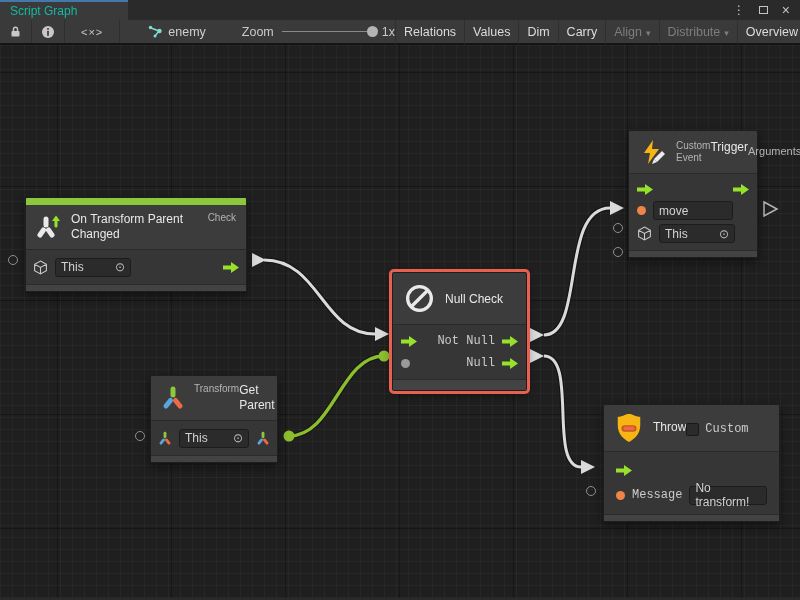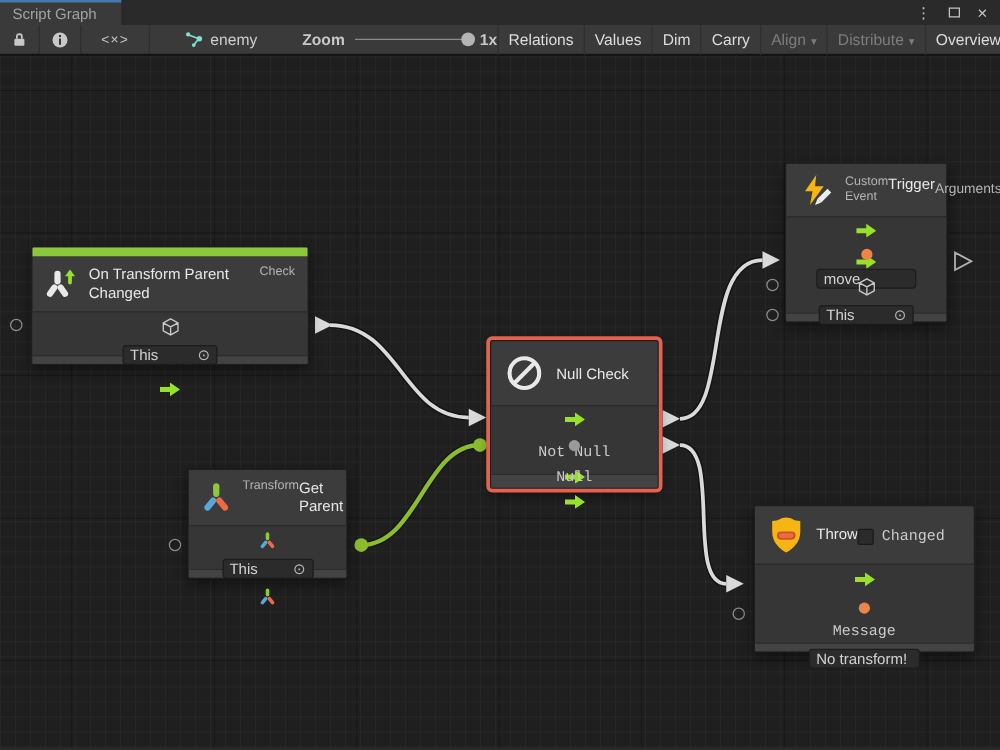--- a/index.html
+++ b/index.html
@@ -8,33 +8,33 @@
     --tab-blue:#4379aa; --icon-yellow:#f6b513; --icon-teal:#7fded0;
     --icon-blue:#58a6dd; --icon-orange:#ed6a45;
   }
   *{margin:0;padding:0;box-sizing:border-box;}
   html,body{background:#151515;}
   body{font-family:"Liberation Sans",sans-serif;-webkit-font-smoothing:antialiased;}
   .window{position:relative;width:800px;height:600px;background:#2a2a2a;overflow:hidden;}
 
   
   .tabbar{position:relative;height:20px;background:#2a2a2a;display:flex;align-items:stretch;}
-  .tab{width:97px;background:#3a3a3a;border-top:2px solid var(--tab-blue);
-       display:flex;align-items:center;padding-left:10px;font-size:12px;color:#a3a3a3;}
+  .tab{width:128px;background:#3a3a3a;border-top:2px solid var(--tab-blue);
+       display:flex;align-items:center;padding-left:10px;font-size:12px;color:#14b8a6;}
   .win-controls{margin-left:auto;display:flex;align-items:center;gap:14px;padding-right:10px;color:#c4c4c4;}
   .win-controls .kebab{font-size:12px;line-height:1;}
   .win-controls .maxbox{width:9px;height:8px;border:1.5px solid #c4c4c4;display:inline-block;}
   .win-controls .closex{font-size:14px;line-height:1;}
 
   
   .toolbar{height:25px;background:#3a3a3a;border-bottom:2px solid #141414;
            display:flex;align-items:stretch;font-size:12.5px;color:#dcdcdc;}
   .tool-btn{display:flex;align-items:center;justify-content:center;padding:0 9px;border-right:1px solid #2f2f2f;}
   .graph-ref{display:flex;align-items:center;gap:5px;padding:0 10px;margin-left:18px;color:#cfcfcf;}
-  .zoom-group{display:flex;align-items:center;gap:8px;margin-left:26px;color:#c9c9c9;font-weight:bold;}
+  .zoom-group{display:flex;align-items:center;gap:8px;margin-left:26px;color:#c9c9c9;}
   .zoom-track{position:relative;width:92px;height:1px;background:#8a8a8a;}
   .zoom-handle{position:absolute;right:-4px;top:-5px;width:11px;height:11px;border-radius:50%;background:#b4b4b4;}
   .menu-btns{margin-left:auto;display:flex;align-items:stretch;}
   .menu-btn{display:flex;align-items:center;gap:4px;padding:12px 8px;border-left:1px solid #2f2f2f;white-space:nowrap;}
   .menu-btn.disabled{color:#7d7d7d;}
   .dd{font-size:9px;position:relative;top:1px;}
   .codeglyph{font-size:11px;letter-spacing:1px;color:#c8c8c8;}
 
   
   .canvas{position:relative;width:800px;height:553px;background-color:#1f1f1f;
@@ -57,21 +57,21 @@
   .node{position:absolute;background:#3c3c3c;border:1px solid #1e1e1e;border-radius:2px;
         box-shadow:0 4px 10px rgba(0,0,0,.45);color:#e2e2e2;font-size:12px;}
   .node.selected{outline:3px solid var(--selection-red);}
   .accent-bar{height:7px;background:var(--accent-green);border-radius:1px 1px 0 0;}
   .nhead{display:flex;align-items:center;gap:9px;padding:7px 10px;}
   .nhead .txt{display:flex;flex-direction:row;line-height:1.25;}
   .cat{font-size:10px;color:#b4b4b4;}
   .ntitle{font-size:12px;color:#e8e8e8;}
   .nbody{background:#363636;border-top:1px solid #2a2a2a;padding:4px 7px;}
   .nfoot{height:7px;background:#434343;border-top:1px solid #2b2b2b;}
-  .prow{display:flex;align-items:center;gap:7px;flex-direction:column;}
+  .prow{display:flex;align-items:center;gap:7px;}
   .field{background:#2b2b2b;border:1px solid #1c1c1c;border-radius:3px;height:19px;
          display:flex;align-items:center;justify-content:space-between;padding:0 5px;
          color:#d2d2d2;font-size:12px;}
   .target{color:#b9b9b9;font-size:12px;line-height:1;}
   .dot{width:9px;height:9px;border-radius:50%;flex:none;}
   .dot.gray{background:#9a9a9a;}
   .dot.orange{background:var(--orange-port);}
   .spacer{flex:1;}
   .plabel{color:#cbcbcb;font-family:Liberation Mono, monospace;}
   .checkbox{width:13px;height:13px;background:#2b2b2b;border:1px solid #191919;border-radius:2px;flex:none;}
@@ -351,21 +351,21 @@
       <div class="nhead">
         <svg class="glyph" width="30" height="32" viewBox="0 0 32 34">
           <path d="M16 2 c5 0 6 3 12 3 v9 c0 10 -7 15 -12 18 c-5 -3 -12 -8 -12 -18 V5 c6 0 7 -3 12 -3 Z" fill="var(--icon-yellow)"></path>
           <rect x="8" y="14" width="16" height="7" rx="3.5" fill="#c8571f"></rect>
           <rect x="10" y="15.5" width="12" height="4" rx="2" fill="var(--icon-orange)"></rect>
         </svg>
         <div class="txt">
           <span class="ntitle">Throw</span>
           <span style="display:flex;align-items:center;gap:6px;margin-top:2px;">
             <span class="checkbox"></span>
-            <span class="plabel">Changed</span>
+            <span class="plabel">Custom</span>
           </span>
         </div>
       </div>
       <div class="nbody" style="padding:6px 12px;">
         <div class="prow" style="height:24px;">
           <svg class="glyph" width="16" height="11" viewBox="0 0 16 11">
             <path class="arrow-g" d="M0 3.5 h8 V0 l8 5.5 -8 5.5 V7.5 H0 Z"></path>
           </svg>
         </div>
         <div class="prow" style="height:26px;">

